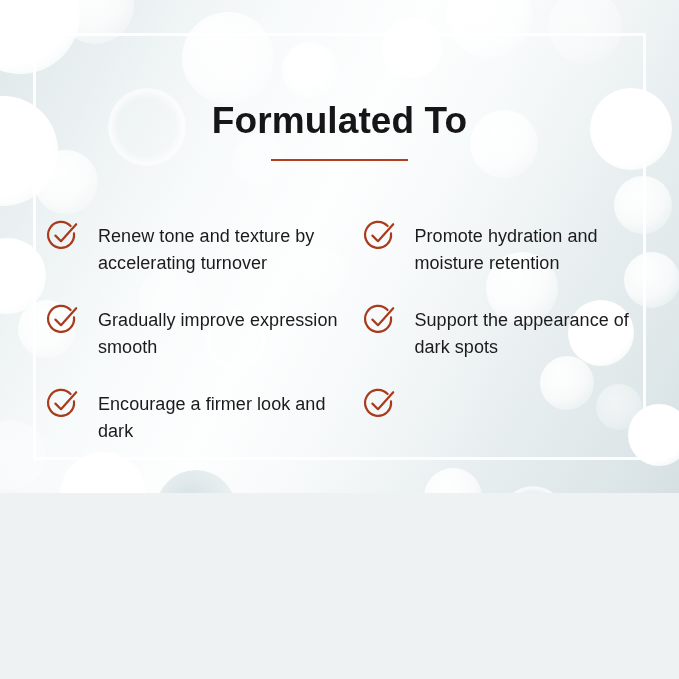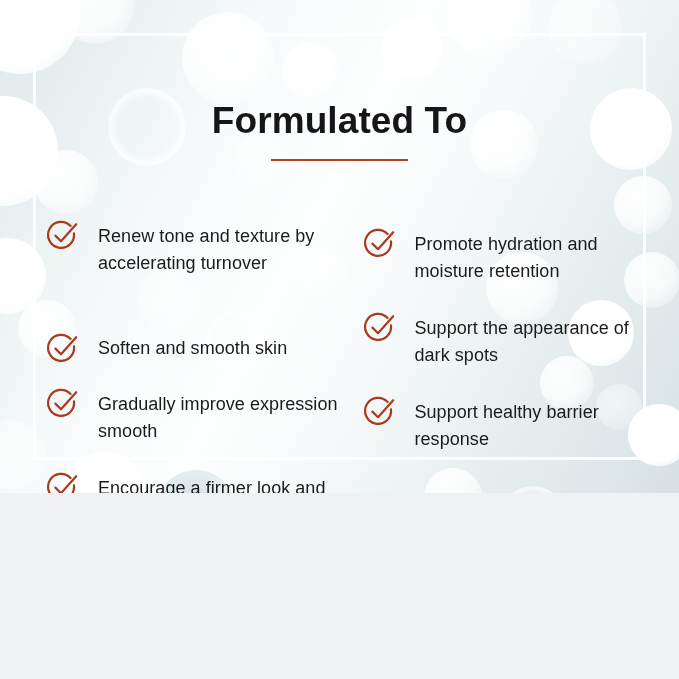--- a/index.html
+++ b/index.html
@@ -63,21 +63,21 @@
     background:#b0401f;
     margin:18px auto 0;
   }
 
   #columns {
     position:absolute;
     top:222px; left:46px; right:28px;
     display:flex;
   }
   .column { width:50%; }
-  .column.right { padding-left:14px;margin-top:8px; }
+  .column.right { padding-left:14px; }
 
   .benefit-item {
     display:flex;
     align-items:flex-start;
     height:84px;
   }
   .benefit-item.single { align-items:center; }
   .benefit-item.single .benefit-text { padding-top:0; }
 
   .check-icon {
@@ -165,31 +165,20 @@
             <svg viewBox="0 0 33 33">
                 <g fill="none" stroke="#a83b1c" stroke-width="2.2" stroke-linecap="round" stroke-linejoin="round">
                   <path d="M24.6 7.0 A13 13 0 1 0 28.0 14.4"></path>
                   <path d="M9.4 16.6 L15.0 22.2 L30.2 5.2"></path>
                 </g>
               </svg>
           </span>
           <span class="benefit-text">Renew tone and texture by accelerating turnover</span>
         </div>
 
-        <div class="benefit-item single">
-          <span class="check-icon">
-            <svg viewBox="0 0 33 33">
-                <g fill="none" stroke="#a83b1c" stroke-width="2.2" stroke-linecap="round" stroke-linejoin="round">
-                  <path d="M24.6 7.0 A13 13 0 1 0 28.0 14.4"></path>
-                  <path d="M9.4 16.6 L15.0 22.2 L30.2 5.2"></path>
-                </g>
-              </svg>
-          </span>
-          <span class="benefit-text">Soften and smooth skin</span>
-        </div>
 
         <div class="benefit-item">
           <span class="check-icon">
             <svg viewBox="0 0 33 33">
                 <g fill="none" stroke="#a83b1c" stroke-width="2.2" stroke-linecap="round" stroke-linejoin="round">
                   <path d="M24.6 7.0 A13 13 0 1 0 28.0 14.4"></path>
                   <path d="M9.4 16.6 L15.0 22.2 L30.2 5.2"></path>
                 </g>
               </svg>
           </span>
@@ -239,20 +228,19 @@
 
         <div class="benefit-item">
           <span class="check-icon">
             <svg viewBox="0 0 33 33">
                 <g fill="none" stroke="#a83b1c" stroke-width="2.2" stroke-linecap="round" stroke-linejoin="round">
                   <path d="M24.6 7.0 A13 13 0 1 0 28.0 14.4"></path>
                   <path d="M9.4 16.6 L15.0 22.2 L30.2 5.2"></path>
                 </g>
               </svg>
           </span>
-          <span class="benefit-text">Support healthy barrier response</span>
         </div>
 
       </div>
 
     </div>
   </div>
 </div>
 
 </body></html>

